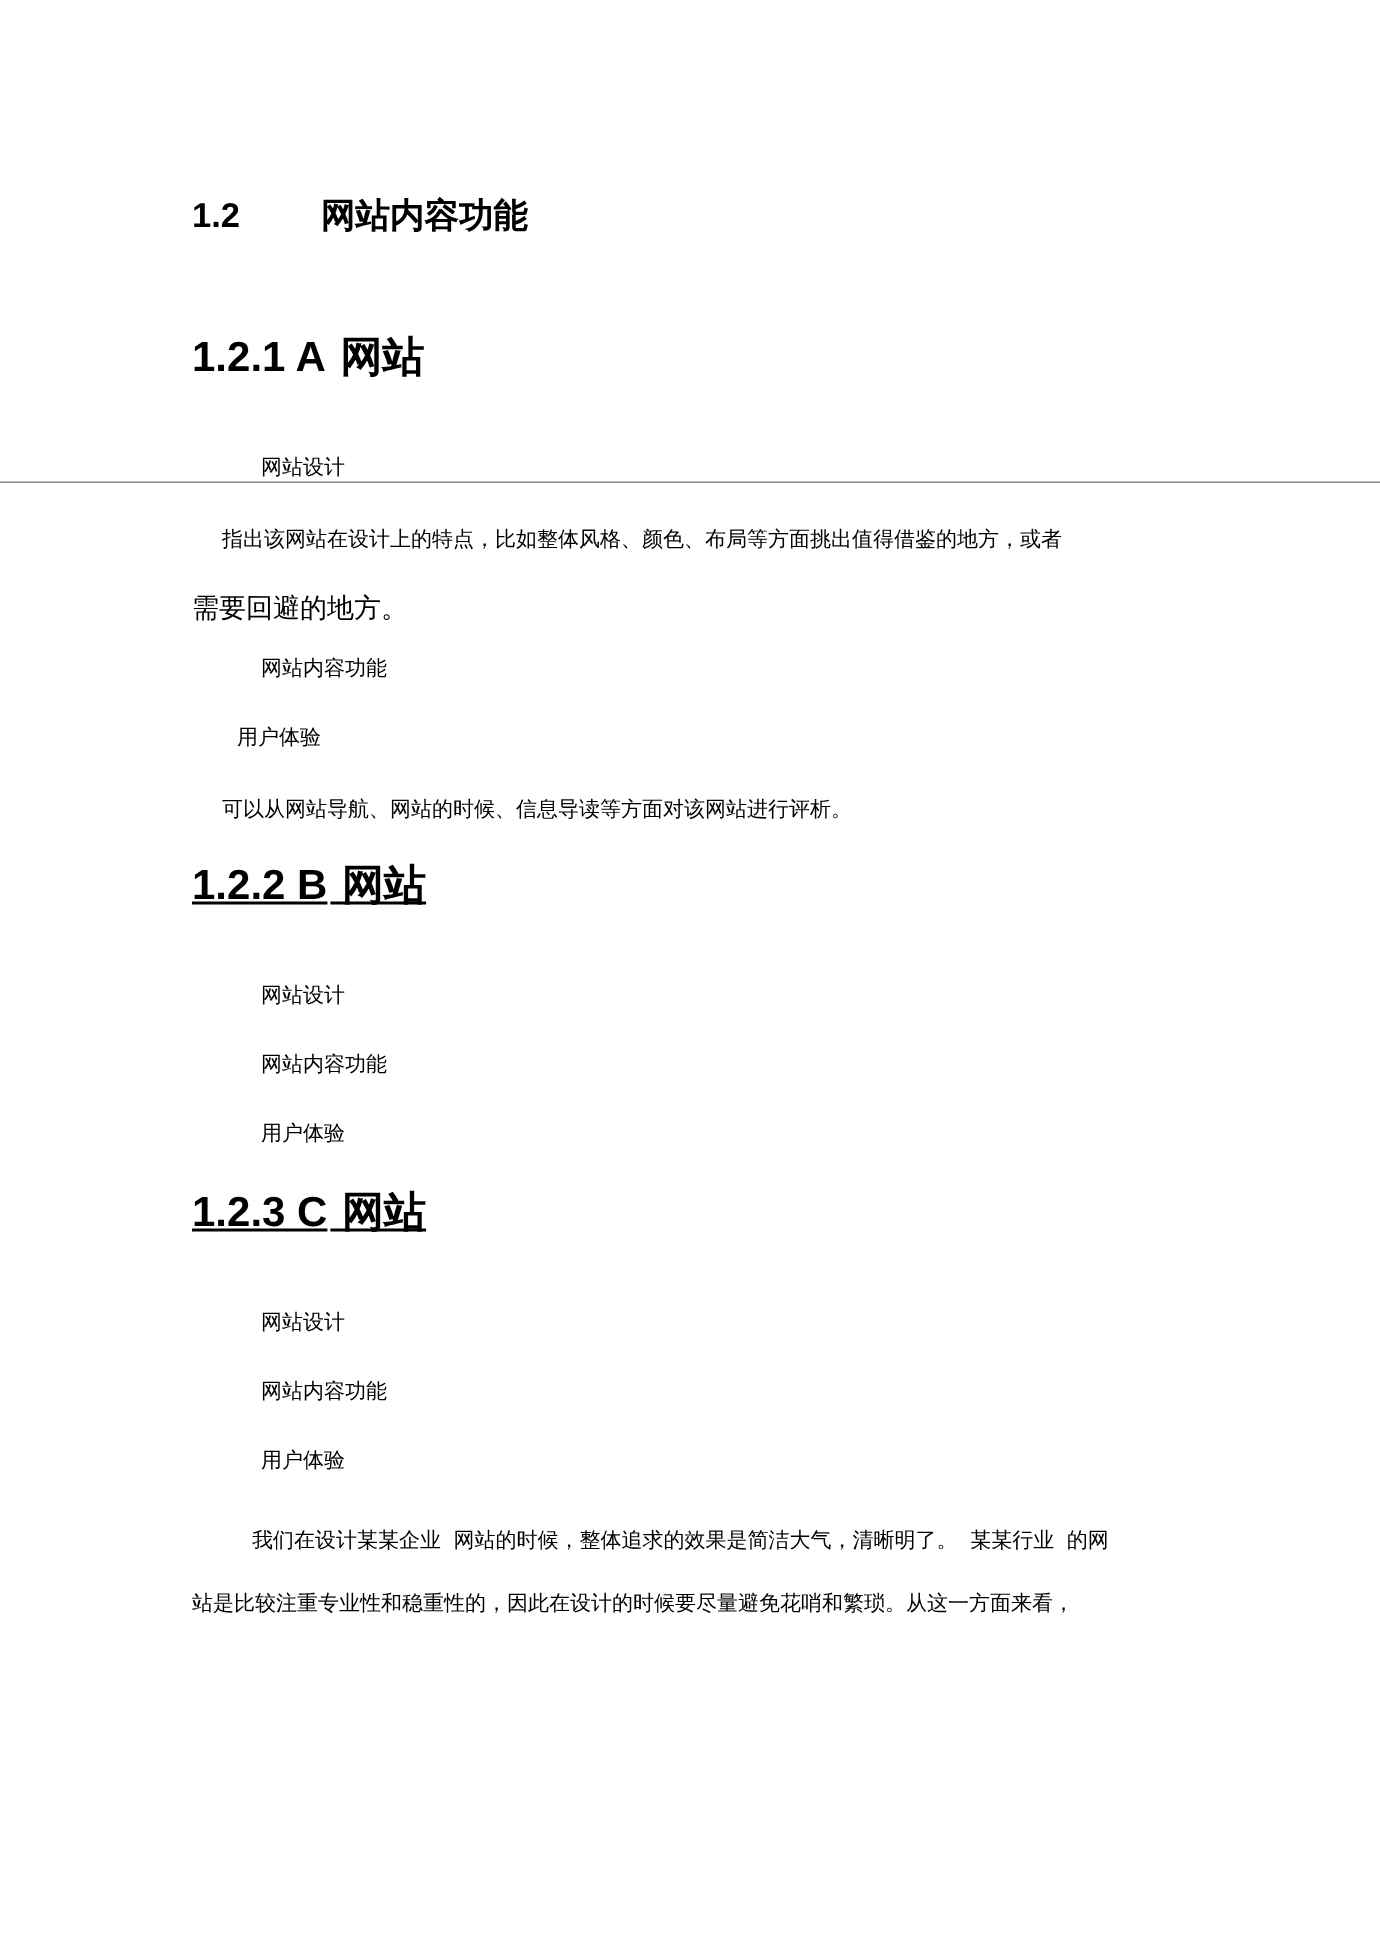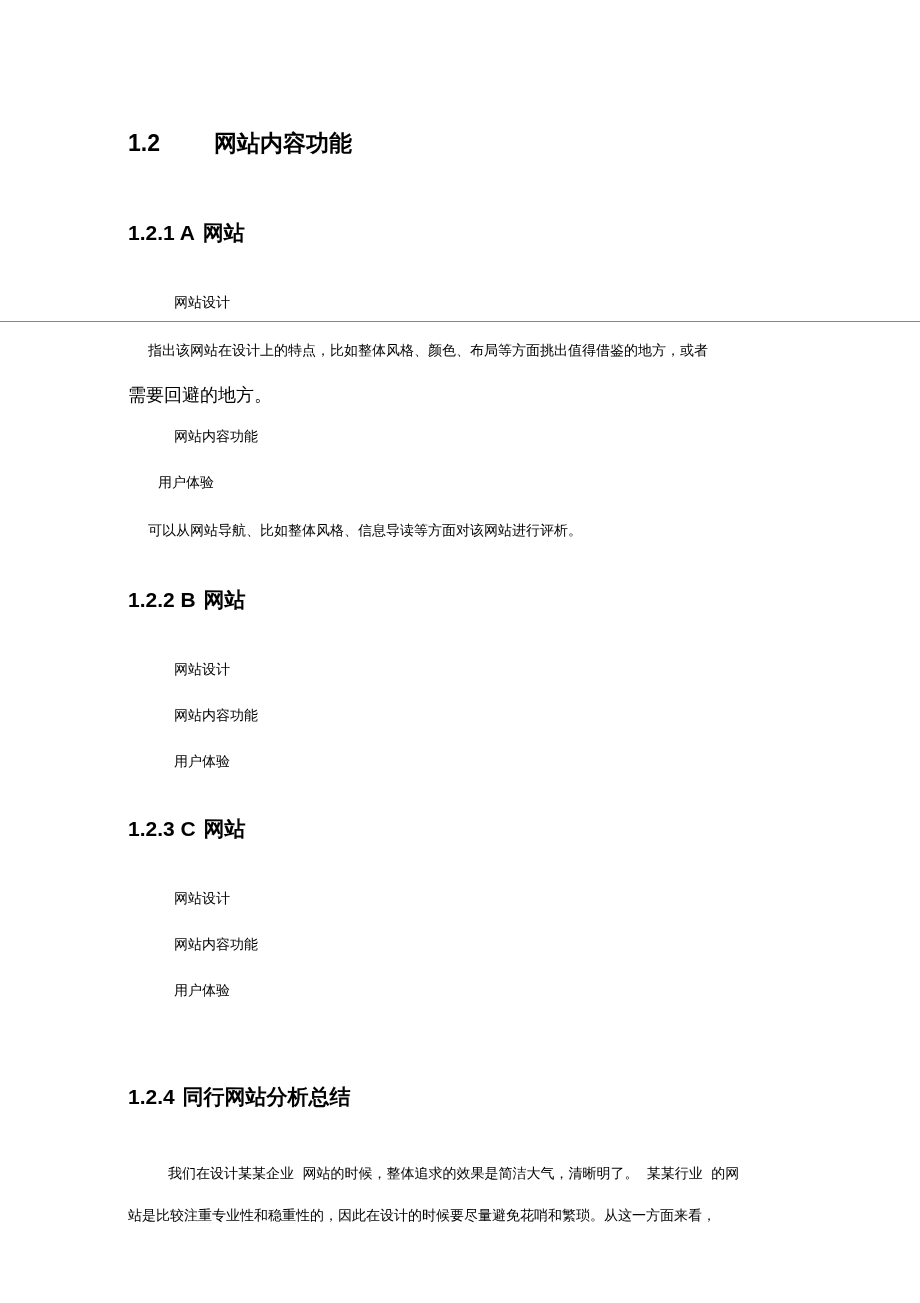--- a/index.html
+++ b/index.html
@@ -16,21 +16,21 @@
     }
     .h1 {
       font-family: Arial, "SimHei", "黑体", sans-serif;
       font-size: 23px;
       font-weight: bold;
       margin-bottom: 60px;
     }
     .h1 .num { display: inline-block; width: 86px; letter-spacing: 0; margin-top: 12px; }
     .h2 {
       font-family: Arial, "SimHei", "黑体", sans-serif;
-      font-size: 21px;
+      font-size: 28px;
       font-weight: bold;
       margin-bottom: 42px;
     }
     .h2 .num { letter-spacing: 0; margin-right: 2px; }
     .sub {
       font-size: 14px;
       margin-left: 46px;
       margin-bottom: 18px;
       line-height: 28px;
     }
@@ -47,21 +47,21 @@
       margin-bottom: 12px;
       line-height: 32px;
     }
     .body-indent {
       font-size: 14px;
       margin-left: 0;
       line-height: 42px;
       text-indent: 40px;
       font-family: Liberation Mono, monospace;
     }
-    .sect-gap { margin-top: 39px; }
+    .sect-gap { margin-top: 14px; text-decoration: underline; }
     .big-gap { margin-top: 78px; }
     .hr {
       position: absolute;
       left: 0;
       width: 920px;
       top: 321px;
       border: none;
       border-top: 1px solid #888;
     }
   </style>
@@ -77,35 +77,32 @@
   </div>
 
   <div class="h2">
     <span class="num">1.2.1 A</span> <span>网站</span>
   </div>
   <div class="sub">网站设计</div>
   <div class="body">指出该网站在设计上的特点，比如整体风格、颜色、布局等方面挑出值得借鉴的地方，或者</div>
   <div class="body-zero">需要回避的地方。</div>
   <div class="sub">网站内容功能</div>
   <div class="sub" style="margin-left:30px;">用户体验</div>
-  <div class="body">可以从网站导航、比如整体风格、信息导读等方面对该网站进行评析。</div>
+  <div class="body">可以从网站导航、网站的时候、信息导读等方面对该网站进行评析。</div>
 
   <div class="h2 sect-gap">
     <span class="num">1.2.2 B</span> <span>网站</span>
   </div>
   <div class="sub">网站设计</div>
   <div class="sub">网站内容功能</div>
   <div class="sub">用户体验</div>
 
   <div class="h2 sect-gap">
     <span class="num">1.2.3 C</span> <span>网站</span>
   </div>
   <div class="sub">网站设计</div>
   <div class="sub">网站内容功能</div>
   <div class="sub">用户体验</div>
 
-  <div class="h2 big-gap">
-    <span class="num">1.2.4</span> <span>同行网站分析总结</span>
-  </div>
   <div class="body-indent">我们在设计某某企业 网站的时候，整体追求的效果是简洁大气，清晰明了。 某某行业 的网</div>
   <div class="body-indent" style="text-indent:0;">站是比较注重专业性和稳重性的，因此在设计的时候要尽量避免花哨和繁琐。从这一方面来看，</div>
 
 </div>
 
 </body></html>

